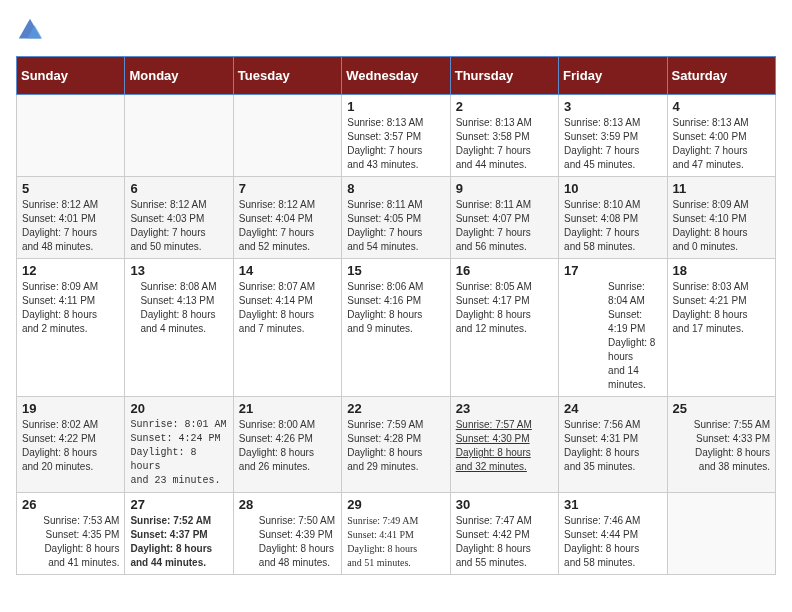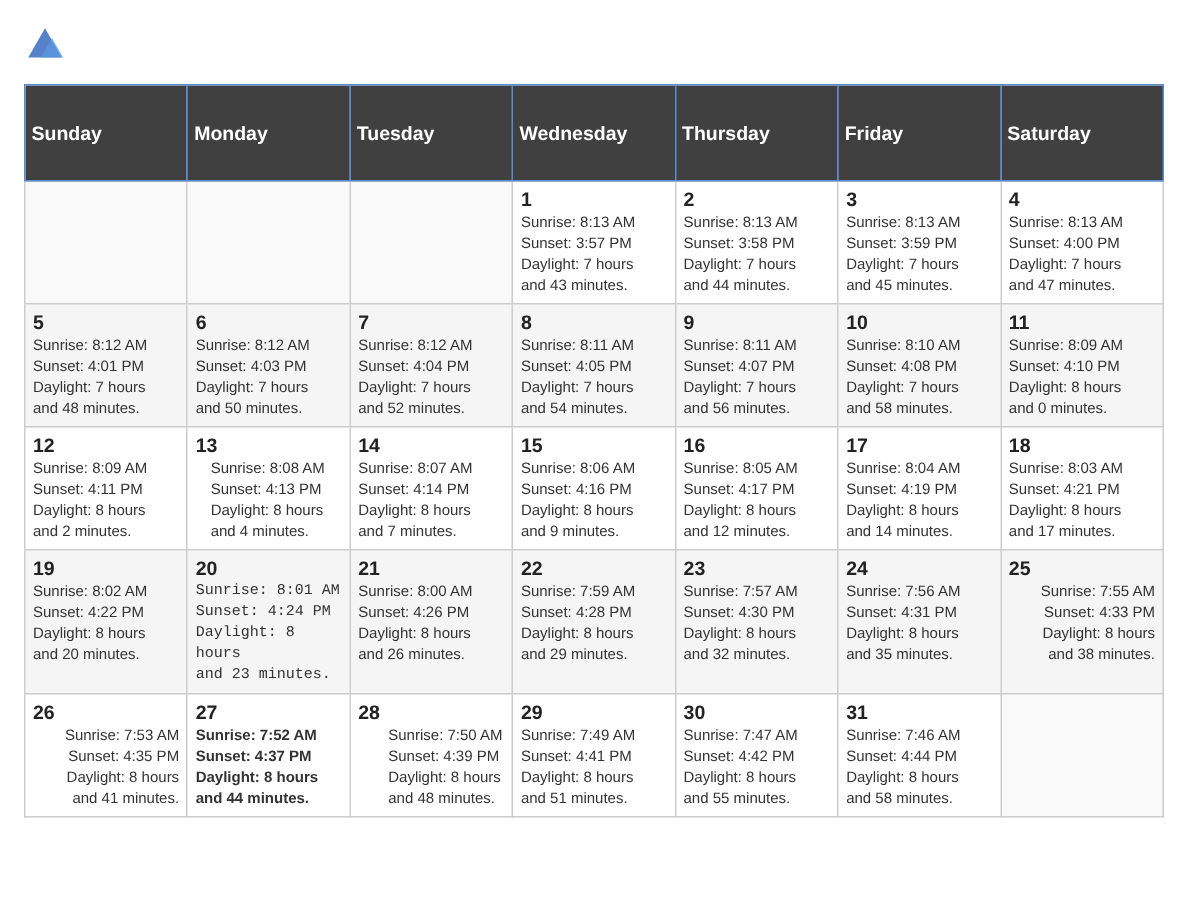--- a/index.html
+++ b/index.html
@@ -45,25 +45,25 @@
     .location {
       font-size: 15px;
       color: #333;
     }
     .calendar {
       width: 100%;
       border-collapse: collapse;
       border: 1px solid #ccc;
     }
     .calendar th {
-      background: #404040;
+      background: #7f1d1d;
       color: #fff;
       font-size: 13px;
       font-weight: bold;
-      padding: 24px 4px;
+      padding: 11px 4px;
       text-align: left;
       border: 1px solid #5a8bcf;
     }
     .calendar td {
       width: calc(100%/7);
       vertical-align: top;
       padding: 4px 5px;
       border: 1px solid #ccc;
       font-size: 10.5px;
       color: #222;
@@ -239,21 +239,21 @@
         </td>
         <td>
           <span class="day-num">16</span>
           <div class="day-info" style="white-space: pre-line;">Sunrise: 8:05 AM
 Sunset: 4:17 PM
 Daylight: 8 hours
 and 12 minutes.</div>
         </td>
         <td>
           <span class="day-num">17</span>
-          <div class="day-info" style="white-space: pre-line;">Sunrise: 8:04 AM
+          <div class="day-info" style="white-space: pre-line; margin-left: 44px;">Sunrise: 8:04 AM
 Sunset: 4:19 PM
 Daylight: 8 hours
 and 14 minutes.</div>
         </td>
         <td>
           <span class="day-num">18</span>
           <div class="day-info" style="white-space: pre-line;">Sunrise: 8:03 AM
 Sunset: 4:21 PM
 Daylight: 8 hours
 and 17 minutes.</div>
@@ -283,21 +283,21 @@
         </td>
         <td>
           <span class="day-num">22</span>
           <div class="day-info" style="white-space: pre-line;">Sunrise: 7:59 AM
 Sunset: 4:28 PM
 Daylight: 8 hours
 and 29 minutes.</div>
         </td>
         <td>
           <span class="day-num">23</span>
-          <div class="day-info" style="white-space: pre-line;">Sunrise: 7:57 AM
+          <div class="day-info" style="white-space: pre-line; text-decoration: underline;">Sunrise: 7:57 AM
 Sunset: 4:30 PM
 Daylight: 8 hours
 and 32 minutes.</div>
         </td>
         <td>
           <span class="day-num">24</span>
           <div class="day-info" style="white-space: pre-line;">Sunrise: 7:56 AM
 Sunset: 4:31 PM
 Daylight: 8 hours
 and 35 minutes.</div>
@@ -327,21 +327,21 @@
         </td>
         <td>
           <span class="day-num">28</span>
           <div class="day-info" style="white-space: pre-line; margin-left: 20px;">Sunrise: 7:50 AM
 Sunset: 4:39 PM
 Daylight: 8 hours
 and 48 minutes.</div>
         </td>
         <td>
           <span class="day-num">29</span>
-          <div class="day-info" style="white-space: pre-line;">Sunrise: 7:49 AM
+          <div class="day-info" style="white-space: pre-line; font-family: Liberation Serif, serif;">Sunrise: 7:49 AM
 Sunset: 4:41 PM
 Daylight: 8 hours
 and 51 minutes.</div>
         </td>
         <td>
           <span class="day-num">30</span>
           <div class="day-info" style="white-space: pre-line;">Sunrise: 7:47 AM
 Sunset: 4:42 PM
 Daylight: 8 hours
 and 55 minutes.</div>

